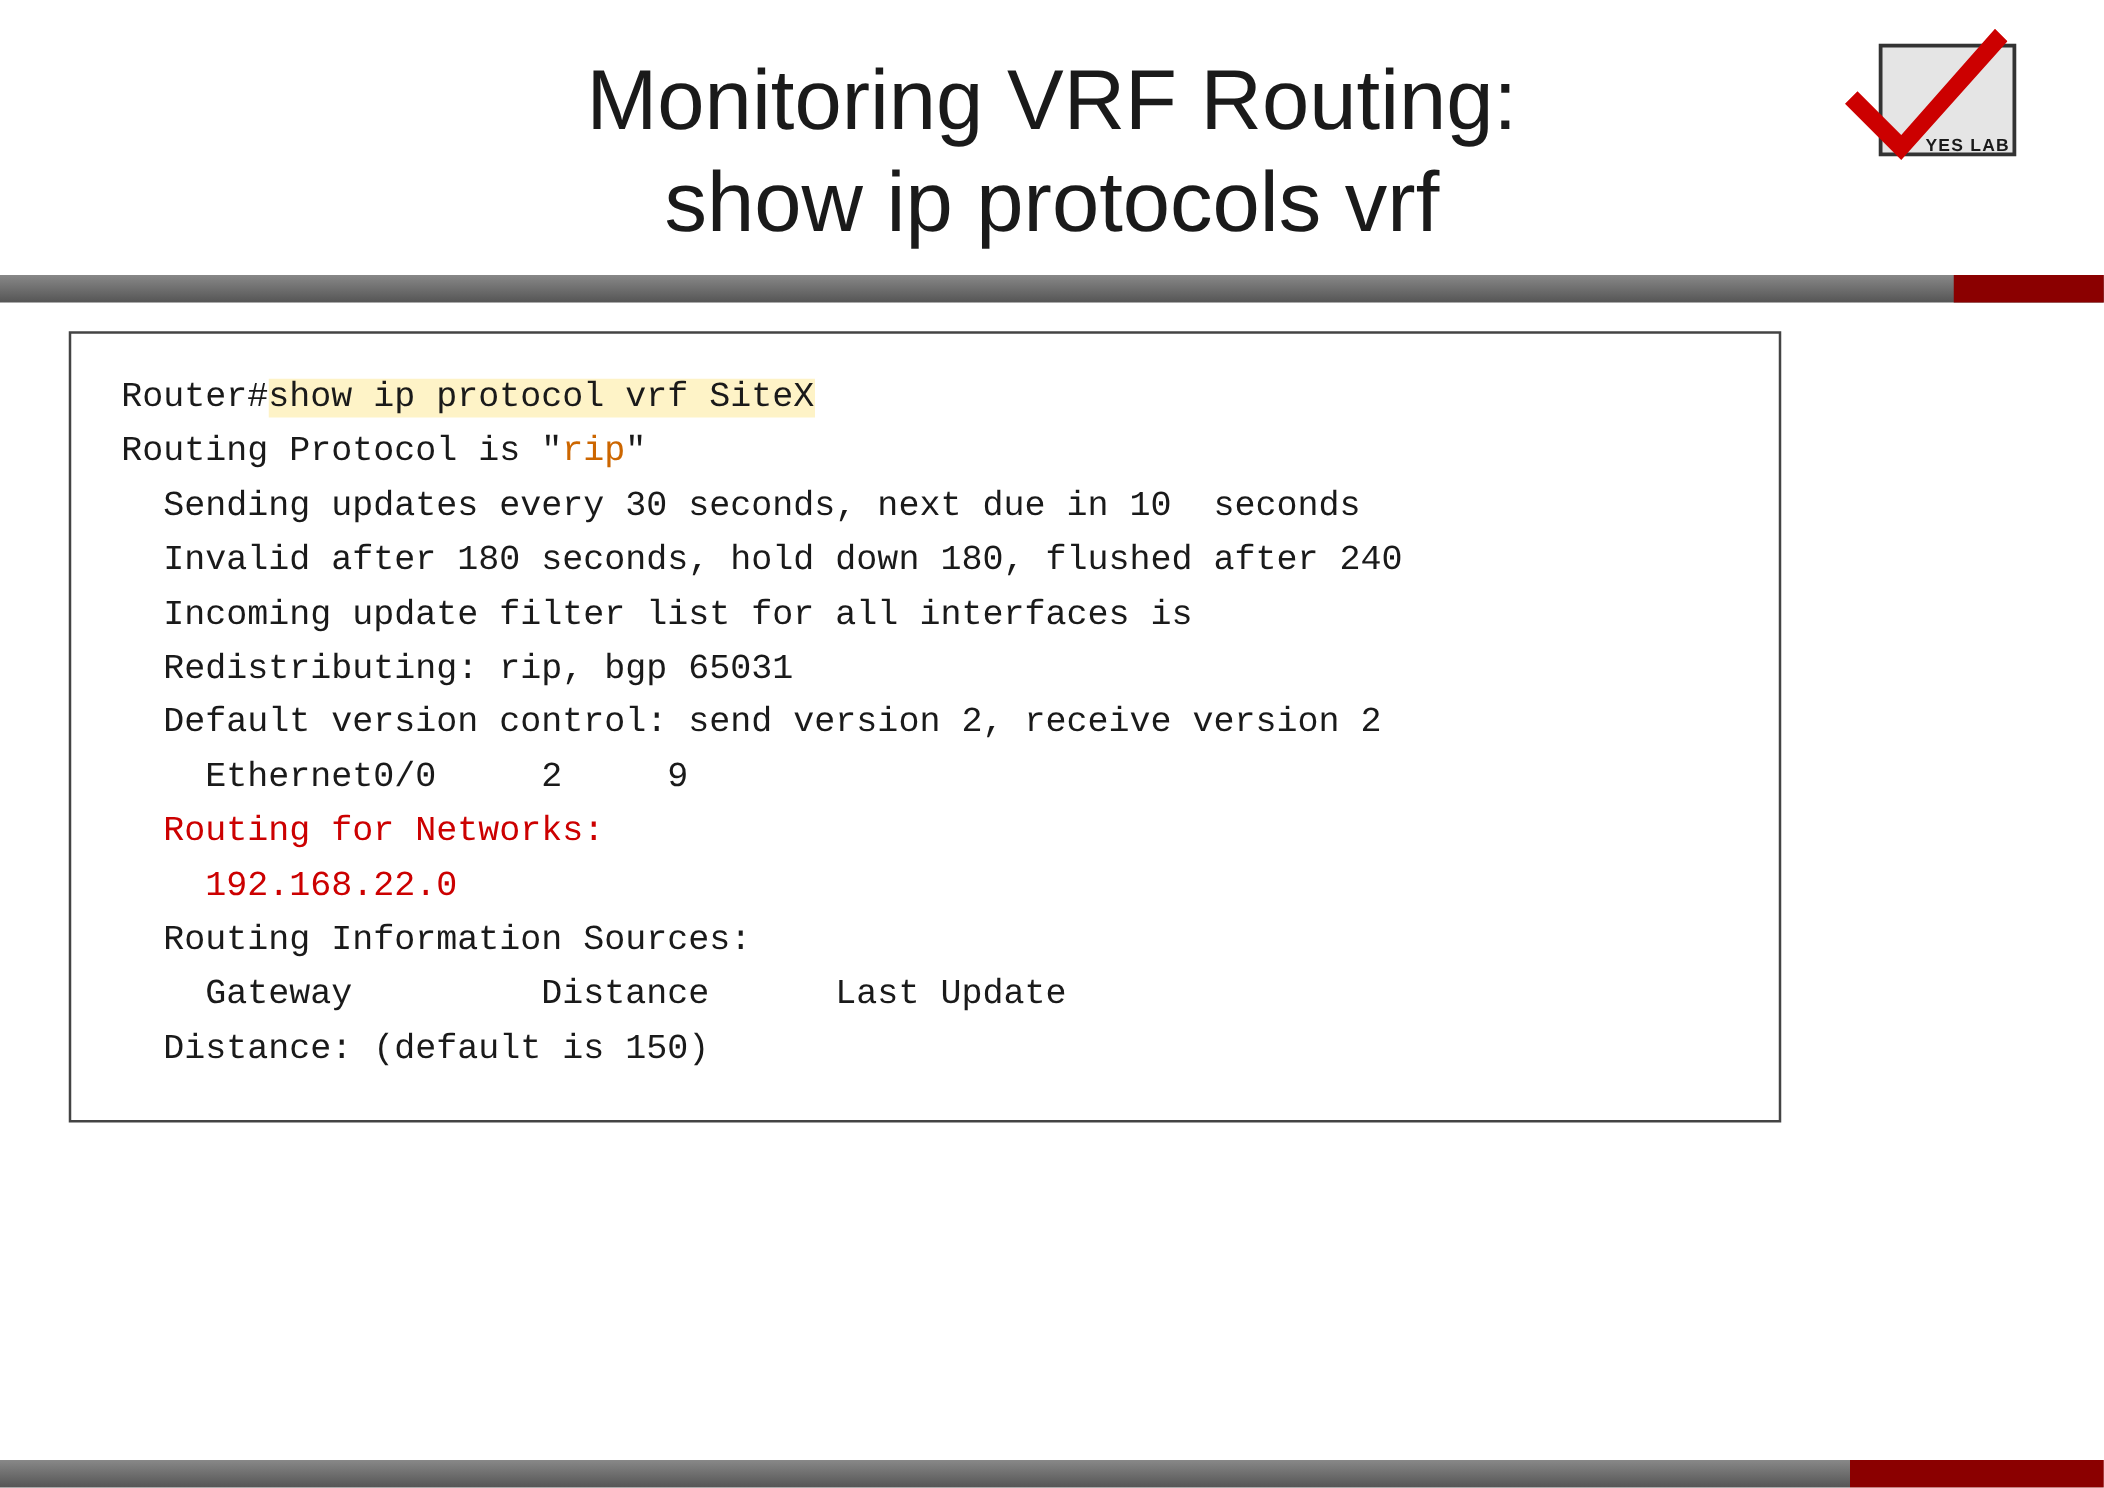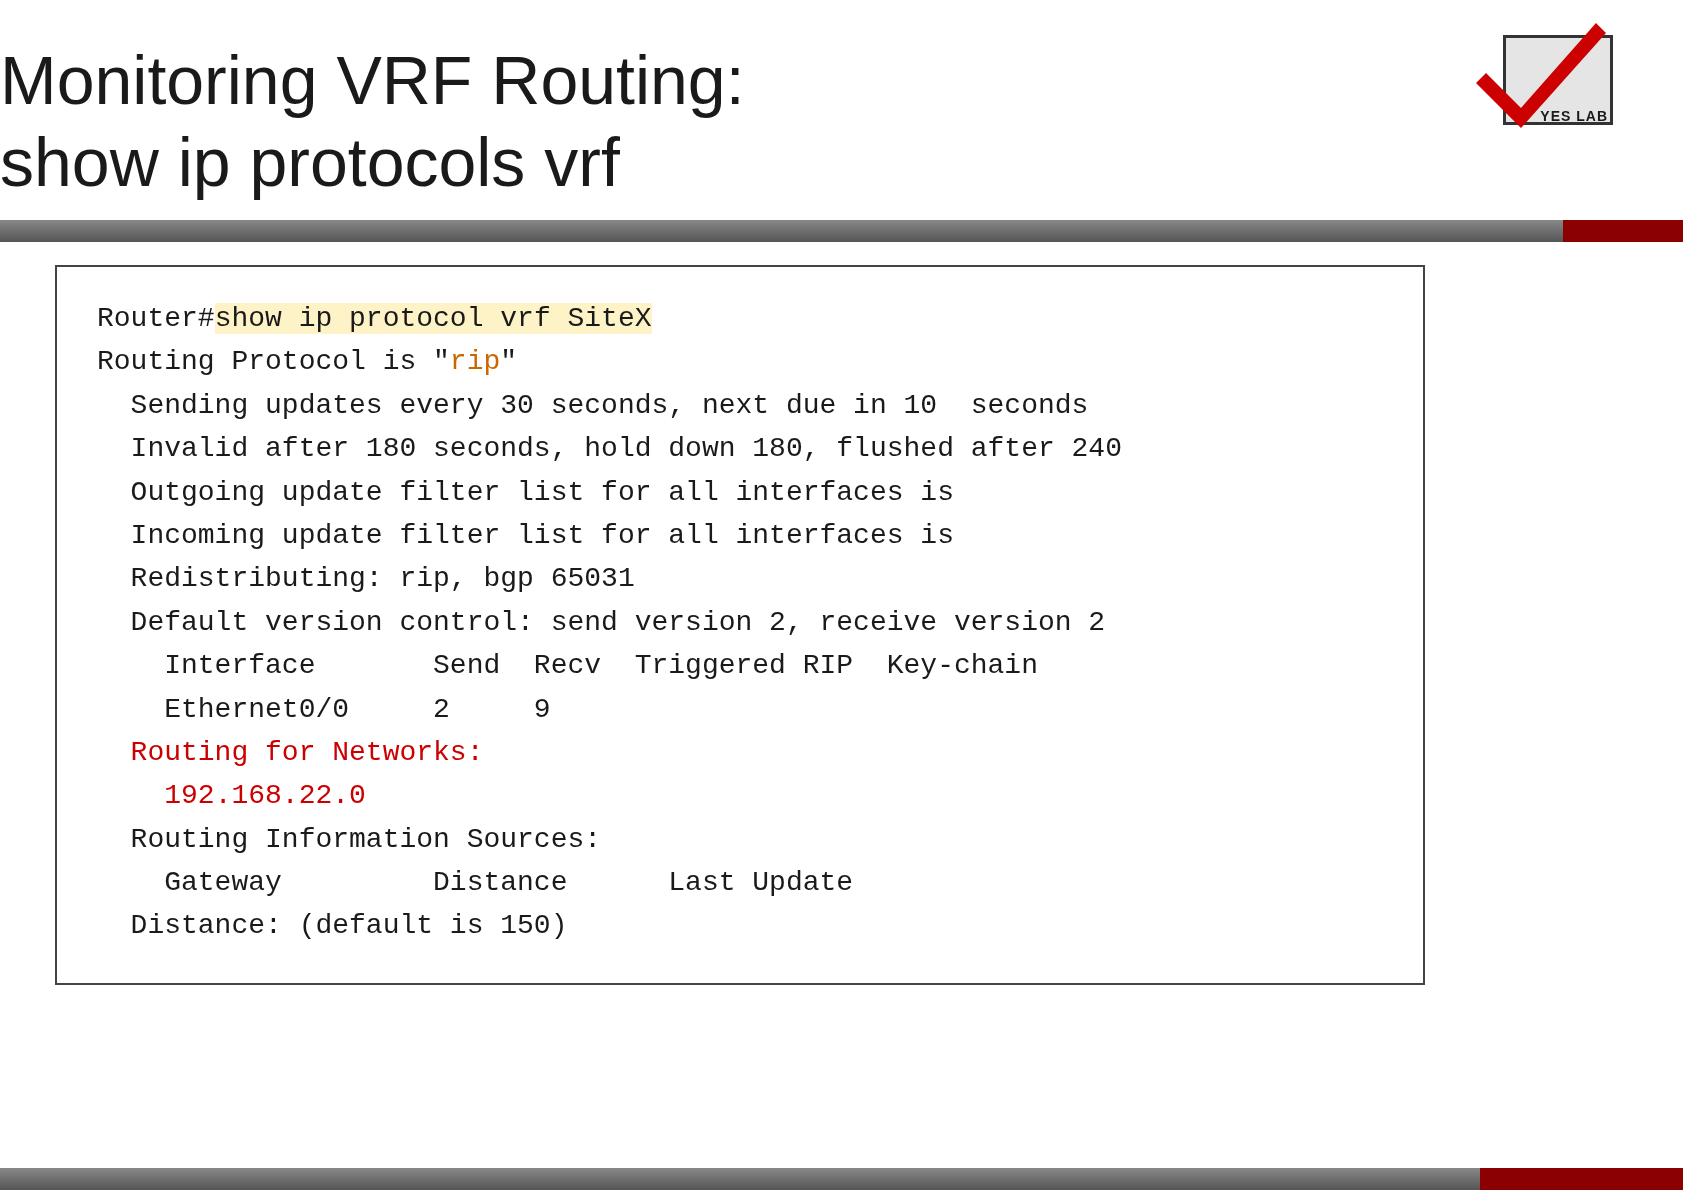--- a/index.html
+++ b/index.html
@@ -16,21 +16,21 @@
       overflow: hidden;
       position: relative;
     }
 
     
     .header-section {
       position: absolute;
       top: 20px;
       left: 0;
       width: 100%;
-      text-align: left;
+      text-align: center;
       padding: 20px 0 10px 0;
     }
 
     .main-title {
       font-size: 68px;
       font-weight: 400;
       color: #1a1a1a;
       line-height: 1.2;
       font-family: Arial, sans-serif;
     }
@@ -168,29 +168,27 @@
 <div class="code-container">
 
   <div class="code-line"><span>Router#</span><span class="code-highlight">show ip protocol vrf SiteX</span></div>
 
   <div class="code-line">Routing Protocol is "<span class="code-orange">rip</span>"</div>
 
   <div class="code-line">  Sending updates every 30 seconds, next due in 10  seconds</div>
 
   <div class="code-line">  Invalid after 180 seconds, hold down 180, flushed after 240</div>
 
-  <div class="code-line">  Outgoing update filter list for all interfaces is</div>
 
   <div class="code-line">  Incoming update filter list for all interfaces is</div>
 
   <div class="code-line">  Redistributing: rip, bgp 65031</div>
 
   <div class="code-line">  Default version control: send version 2, receive version 2</div>
 
-  <div class="code-line">    Interface       Send  Recv  Triggered RIP  Key-chain</div>
 
   <div class="code-line">    Ethernet0/0     2     9</div>
 
   <div class="code-line">  <span class="code-red">Routing for Networks:</span></div>
 
   <div class="code-line">    <span class="code-red">192.168.22.0</span></div>
 
   <div class="code-line">  Routing Information Sources:</div>
 
   <div class="code-line">    Gateway         Distance      Last Update</div>

